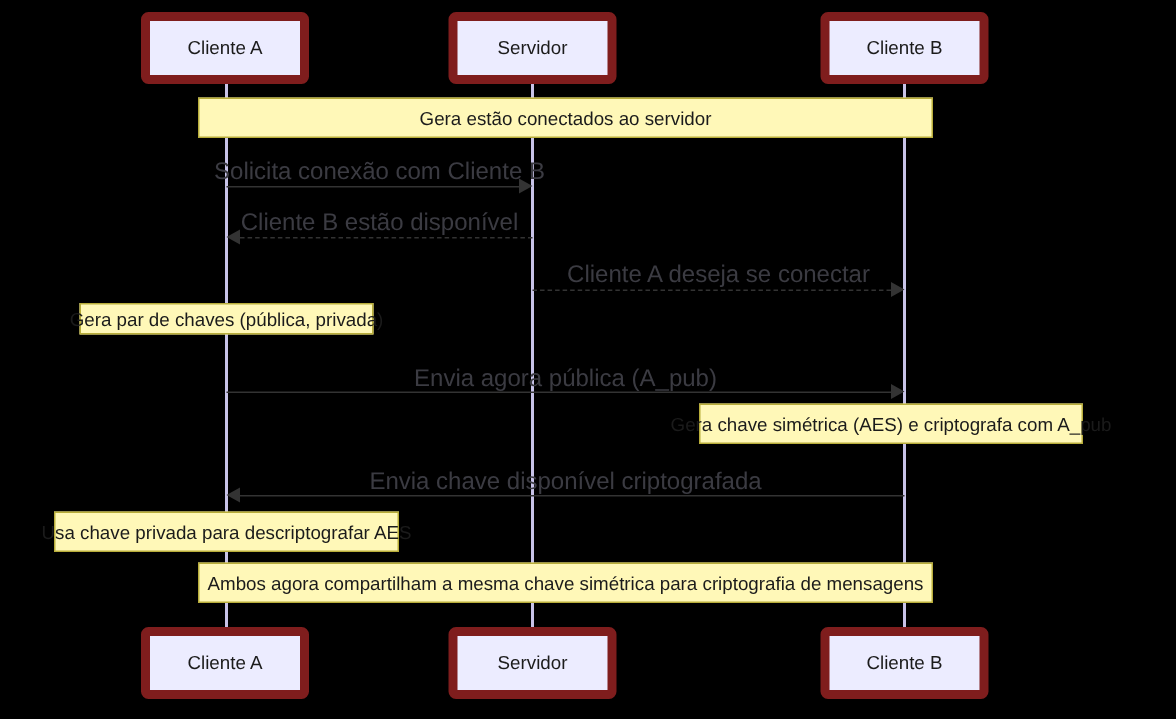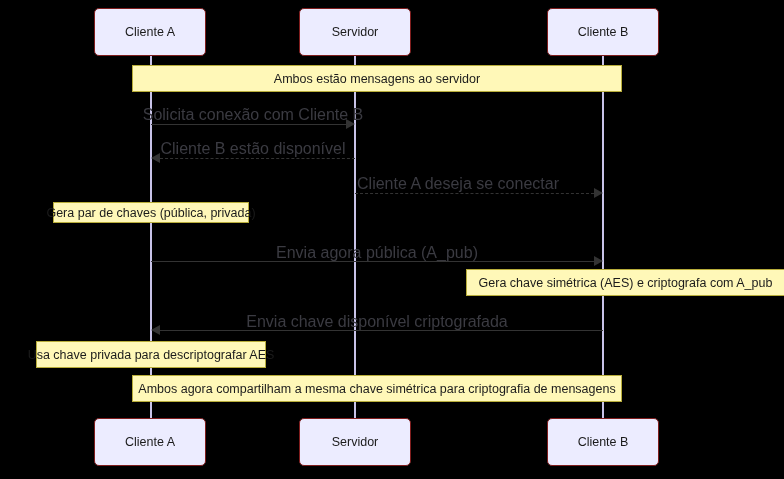--- a/index.html
+++ b/index.html
@@ -14,21 +14,21 @@
     background: #000000;
     overflow: hidden;
     font-family: "Liberation Sans", sans-serif;
   }
 
   
   .actor-box {
     position: absolute;
     box-sizing: border-box;
     background: #ECECFF;
-    border: 1px solid #7f1d1d;
+    border: 6px solid #7f1d1d;
     border-radius: 5px;
     display: flex;
     align-items: center;
     justify-content: center;
     font-size: 12.5px;
     color: #1b1b1b;
     white-space: nowrap;
   }
 
   
@@ -93,52 +93,52 @@
     <span>Cliente A</span>
   </div>
   <div class="actor-box" style="left:299px; top:8px; width:112px; height:48px;">
     <span>Servidor</span>
   </div>
   <div class="actor-box" style="left:547px; top:8px; width:112px; height:48px;">
     <span>Cliente B</span>
   </div>
 
   <div class="note" style="left:132px; top:65px; width:490px; height:27px;">
-    <span>Ambos estão mensagens ao servidor</span>
+    <span>Gera estão conectados ao servidor</span>
   </div>
 
   <div class="msg-label" style="left:253px; top:106px;">
     <span>Solicita conexão com Cliente B</span>
   </div>
   <div class="msg-line" style="left:151px; top:124px; width:195px;"></div>
   <div class="arrow-head right" style="left:346px; top:119px;"></div>
 
   <div class="msg-label" style="left:253px; top:140px;">
     <span>Cliente B estão disponível</span>
   </div>
   <div class="msg-line dashed" style="left:160px; top:158px; width:195px;"></div>
   <div class="arrow-head left" style="left:151px; top:153px;"></div>
 
-  <div class="msg-label" style="left:458px; top:175px;">
+  <div class="msg-label" style="left:479px; top:175px;">
     <span>Cliente A deseja se conectar</span>
   </div>
   <div class="msg-line dashed" style="left:355px; top:193px; width:239px;"></div>
   <div class="arrow-head right" style="left:594px; top:188px;"></div>
 
   <div class="note" style="left:53px; top:202px; width:196px; height:21px;">
     <span>Gera par de chaves (pública, privada)</span>
   </div>
 
   <div class="msg-label" style="left:377px; top:244px;">
     <span>Envia agora pública (A_pub)</span>
   </div>
   <div class="msg-line" style="left:151px; top:261px; width:443px;"></div>
   <div class="arrow-head right" style="left:594px; top:256px;"></div>
 
-  <div class="note" style="left:466px; top:269px; width:319px; height:27px;">
+  <div class="note" style="left:466px; top:269px; width:256px; height:27px;">
     <span>Gera chave simétrica (AES) e criptografa com A_pub</span>
   </div>
 
   <div class="msg-label" style="left:377px; top:313px;">
     <span>Envia chave disponível criptografada</span>
   </div>
   <div class="msg-line" style="left:160px; top:330px; width:443px;"></div>
   <div class="arrow-head left" style="left:151px; top:325px;"></div>
 
   <div class="note" style="left:132px; top:375px; width:490px; height:27px;">

